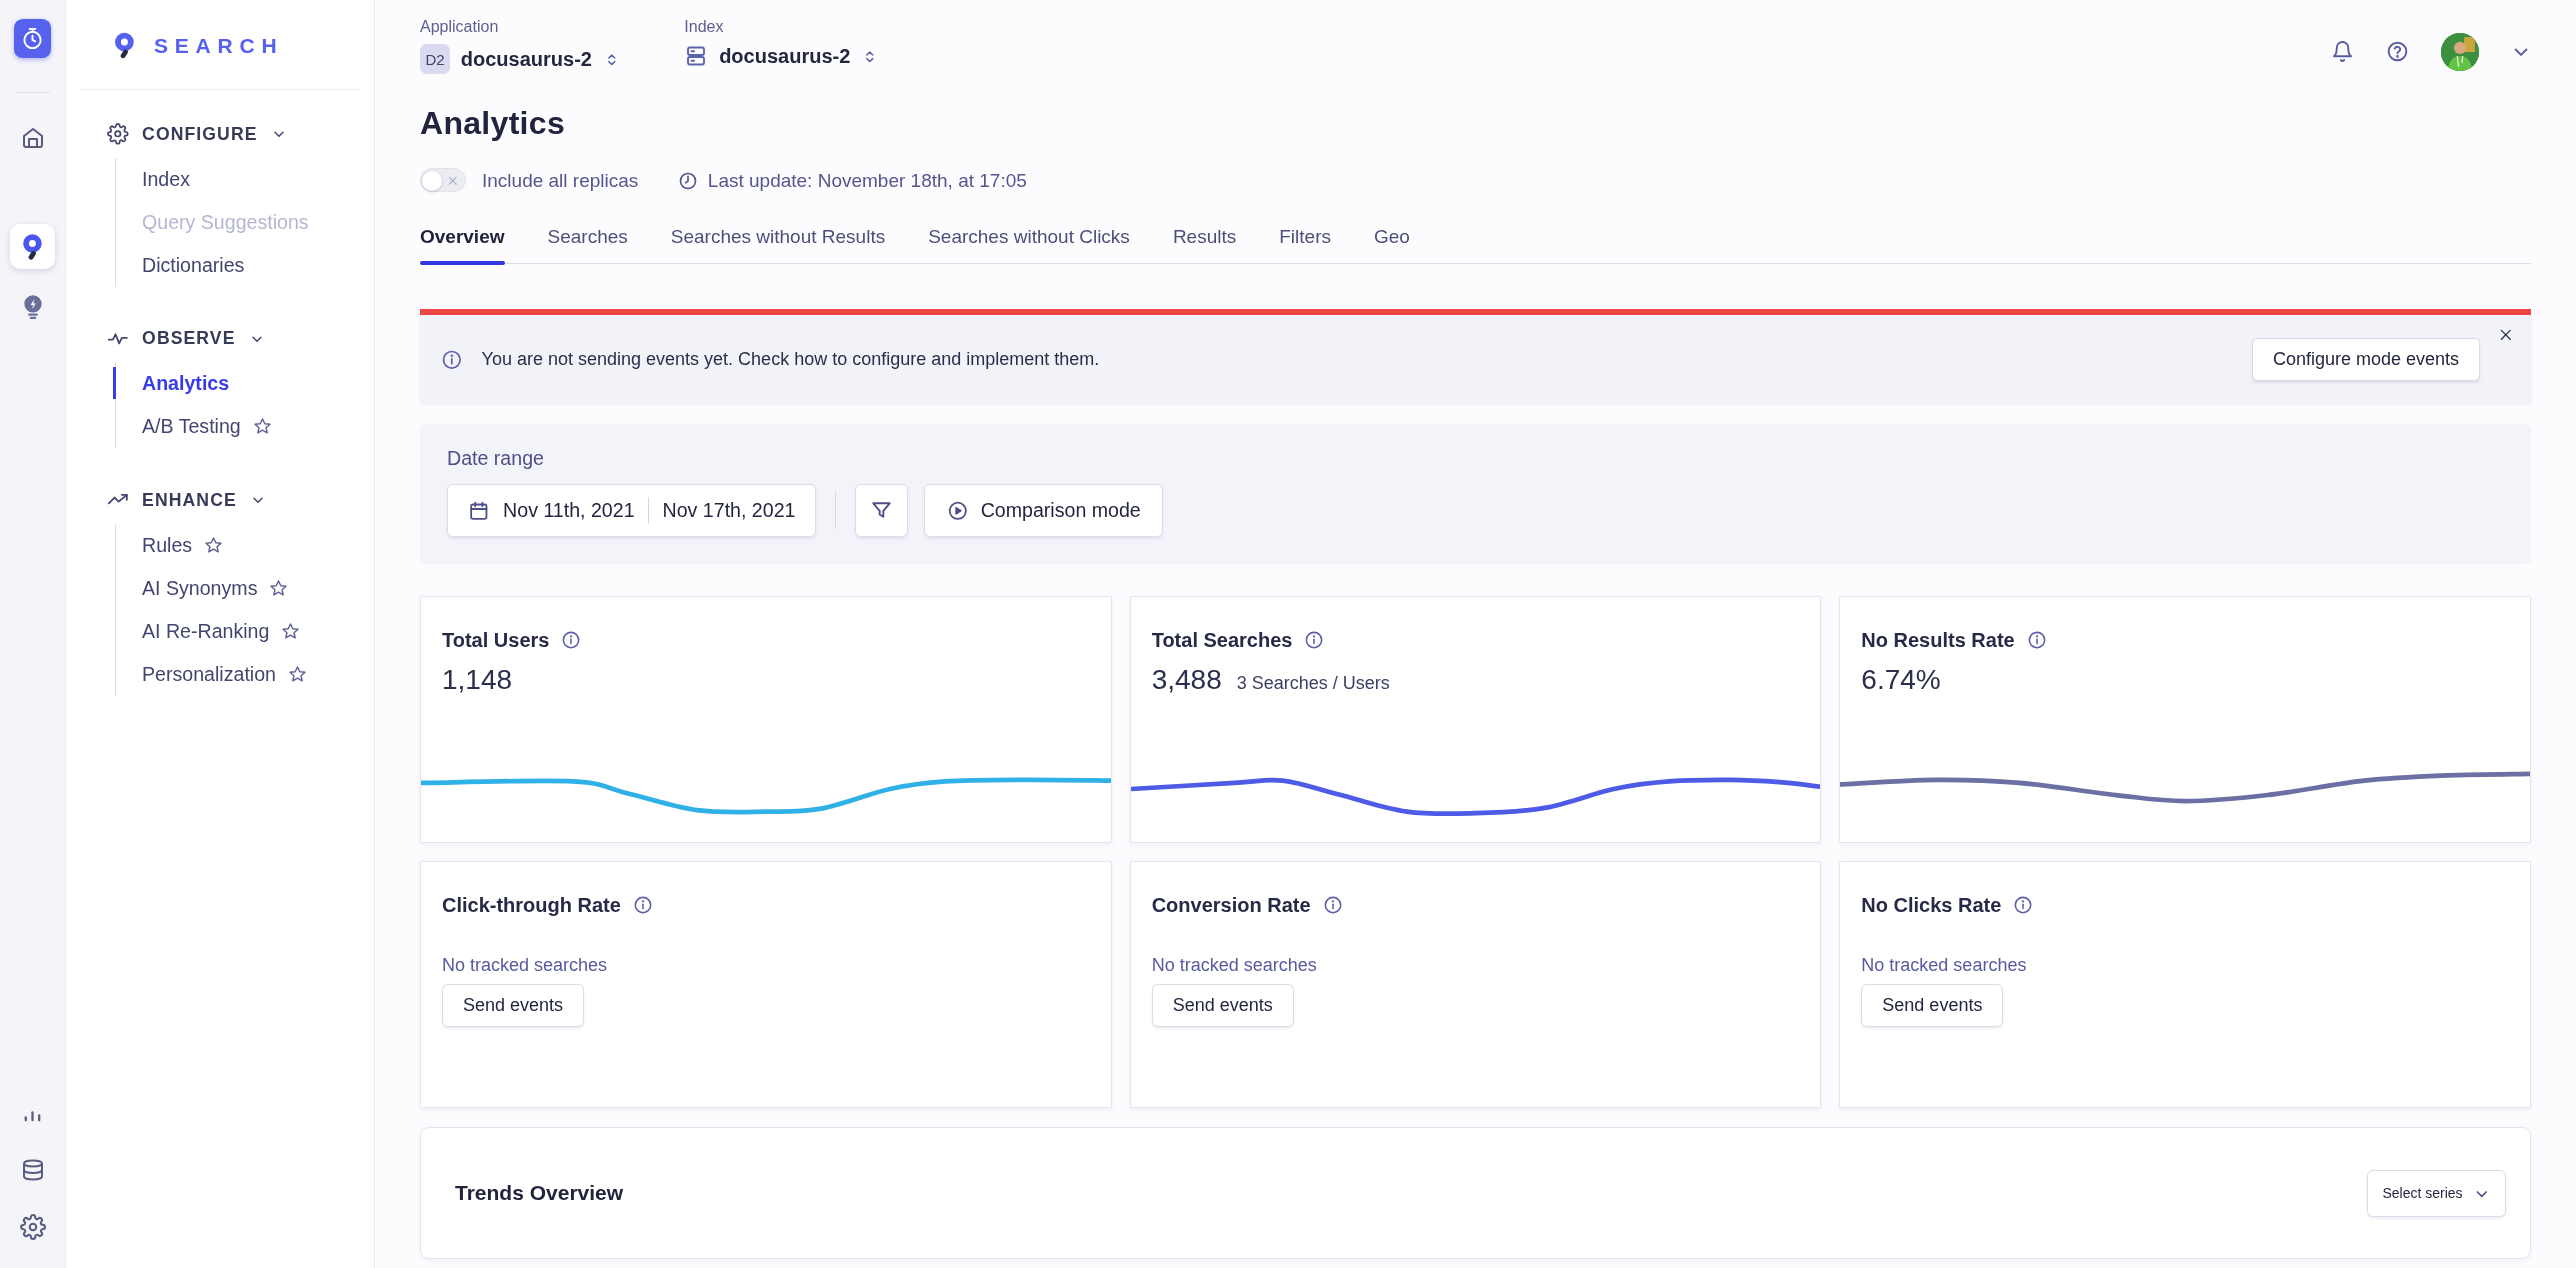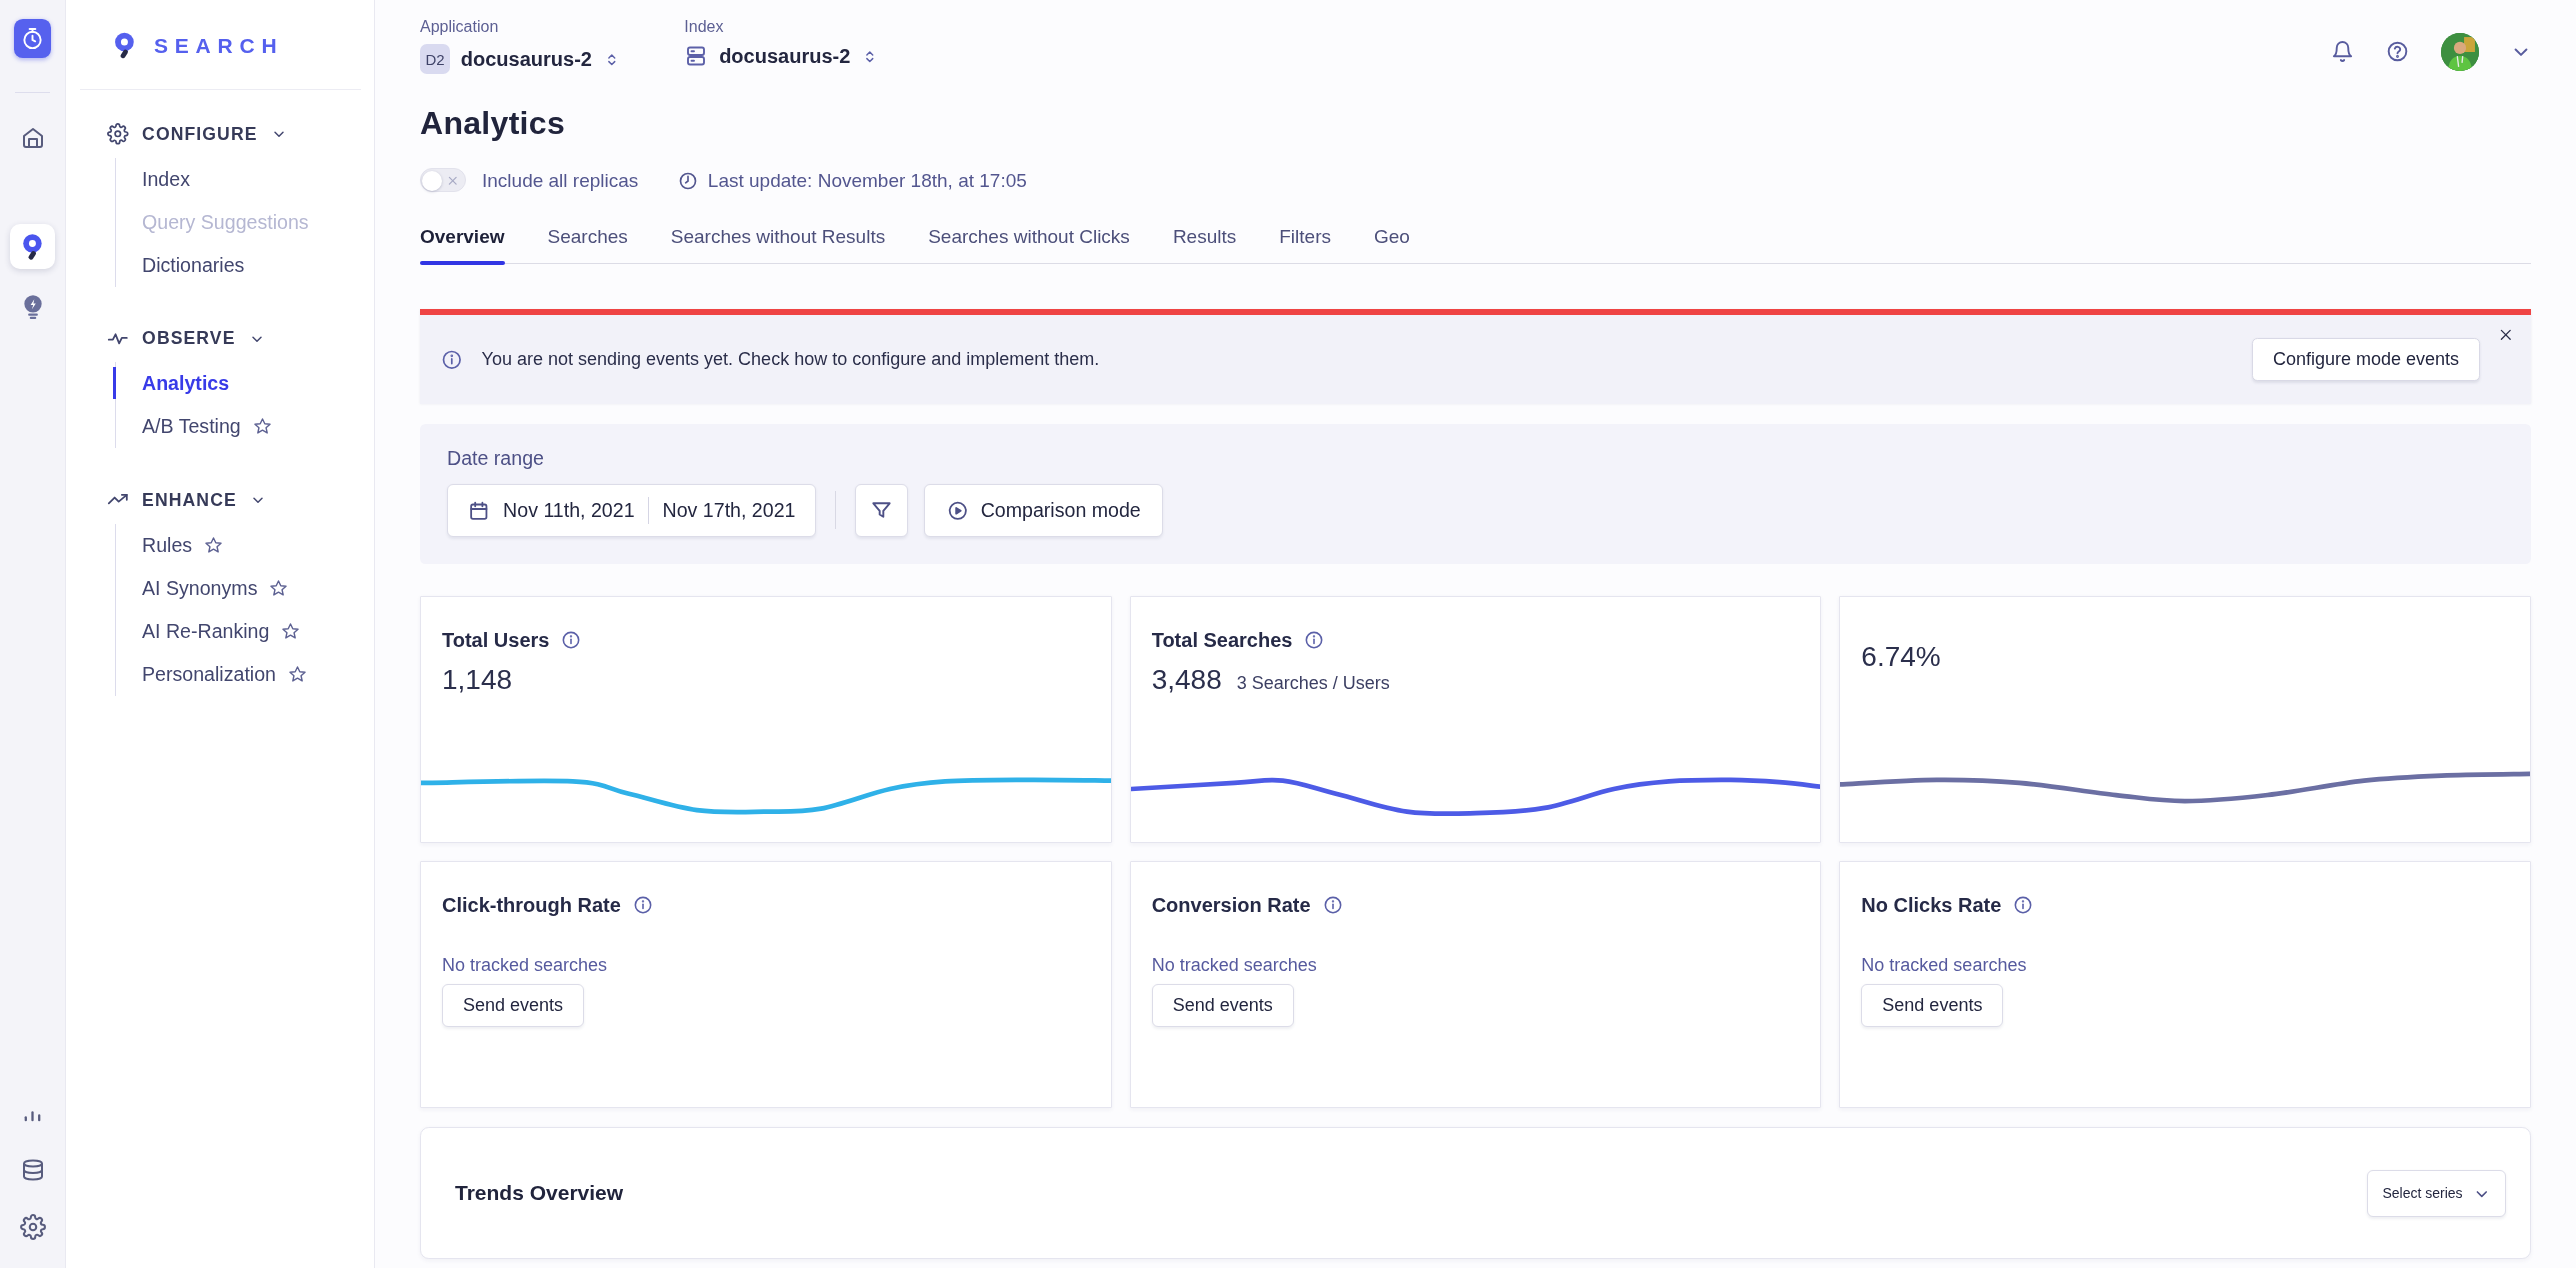--- a/index.html
+++ b/index.html
@@ -513,20 +513,30 @@
       <div class="card-value-row">
         <span class="card-value">3,488</span>
         <span class="card-value-note">3 Searches / Users</span>
       </div>
       <svg class="spark" viewBox="0 0 1000 132" preserveAspectRatio="none">
           <path d="M0,63.76C25,62.266666666666666,113.33333333333334,56.85333333333334,150,54.800000000000004C186.66666666666666,52.74666666666667,195,48.64,220,51.44C245,54.239999999999995,270,63.94666666666667,300,71.60000000000001C330,79.25333333333334,366.6666666666667,92.69333333333333,400,97.36C433.3333333333333,102.02666666666667,466.6666666666667,100.53333333333335,500,99.60000000000001C533.3333333333334,98.66666666666667,566.6666666666666,97.73333333333332,600,91.75999999999999C633.3333333333334,85.78666666666666,670,70.29333333333332,700,63.76C730,57.22666666666667,751.6666666666666,54.800000000000004,780,52.56C808.3333333333334,50.32,843.3333333333334,50.13333333333333,870,50.32C896.6666666666666,50.50666666666667,918.3333333333334,52,940,53.68C961.6666666666666,55.36,990,59.279999999999994,1000,60.39999999999999" fill="none" stroke="#4d5be6" stroke-width="7" stroke-linecap="round"></path>
         </svg>
     </div>
 
     <div class="card">
+      <div class="card-title-row">
+        <span class="card-title">No Results Rate</span>
+        <span>
+          <svg width="20" height="20" viewBox="0 0 24 24" fill="none" stroke="#5b60a8" stroke-width="1.9" stroke-linecap="round">
+              <circle cx="12" cy="12" r="9.2"></circle>
+              <line x1="12" y1="11" x2="12" y2="16.2"></line>
+              <circle cx="12" cy="7.6" r="0.5" fill="#5b60a8"></circle>
+            </svg>
+        </span>
+      </div>
       <div class="card-value-row">
         <span class="card-value">6.74%</span>
       </div>
       <svg class="spark" viewBox="0 0 1000 132" preserveAspectRatio="none">
           <path d="M0,57.040000000000006C23.333333333333332,55.92,96.66666666666666,50.693333333333335,140,50.32C183.33333333333334,49.946666666666665,216.66666666666666,51.06666666666667,260,54.800000000000004C303.3333333333333,58.53333333333334,360,68.24,400,72.72C440,77.2,463.3333333333333,81.68,500,81.68C536.6666666666666,81.68,576.6666666666666,77.76,620,72.72C663.3333333333334,67.67999999999999,716.6666666666666,56.29333333333333,760,51.44C803.3333333333334,46.586666666666666,840,45.28000000000001,880,43.60000000000001C920,41.92000000000001,980,41.733333333333334,1000,41.36" fill="none" stroke="#6b6fa3" stroke-width="7" stroke-linecap="round"></path>
         </svg>
     </div>
   </div>
 
   <div class="cards" style="margin-top:18px;">

